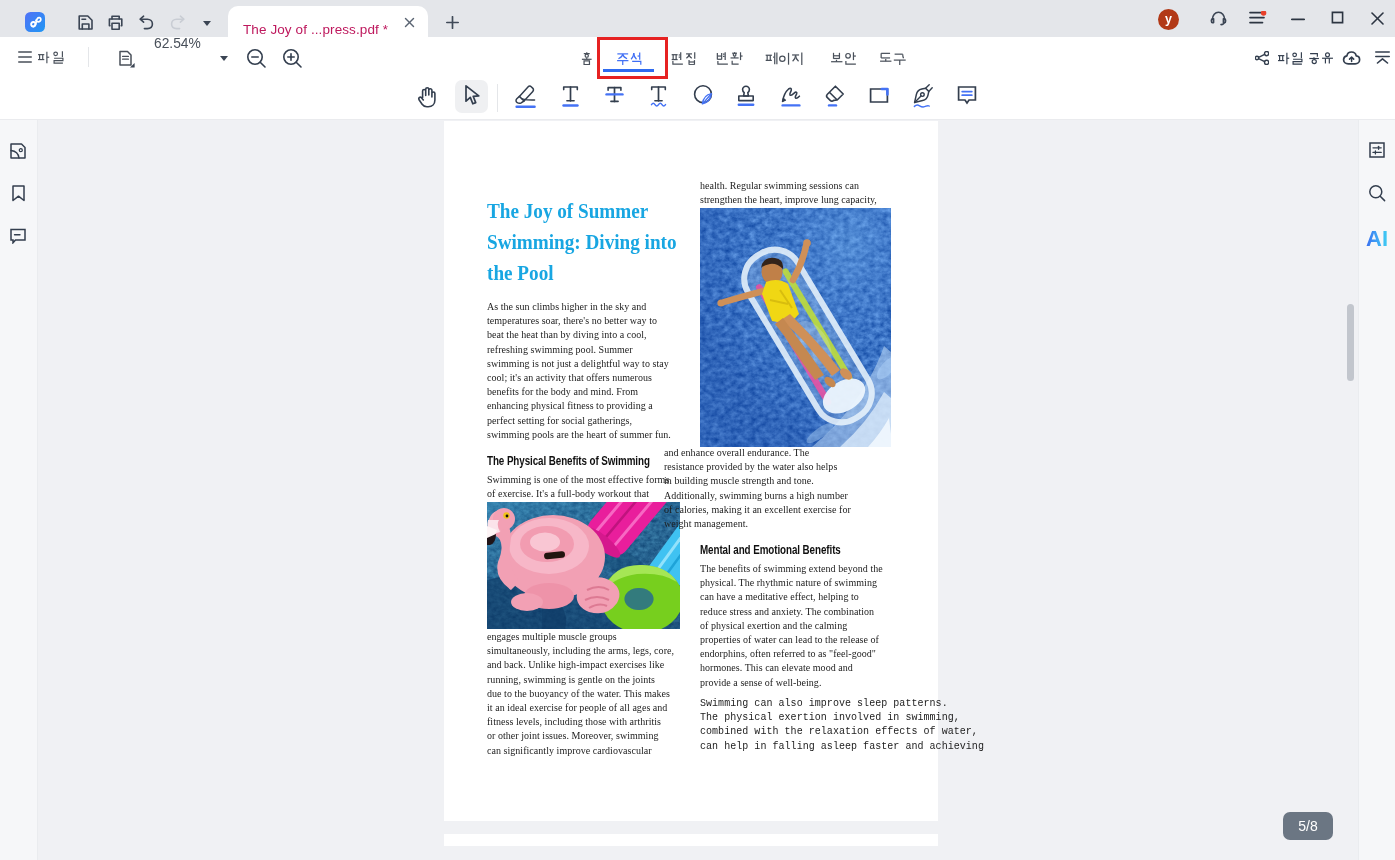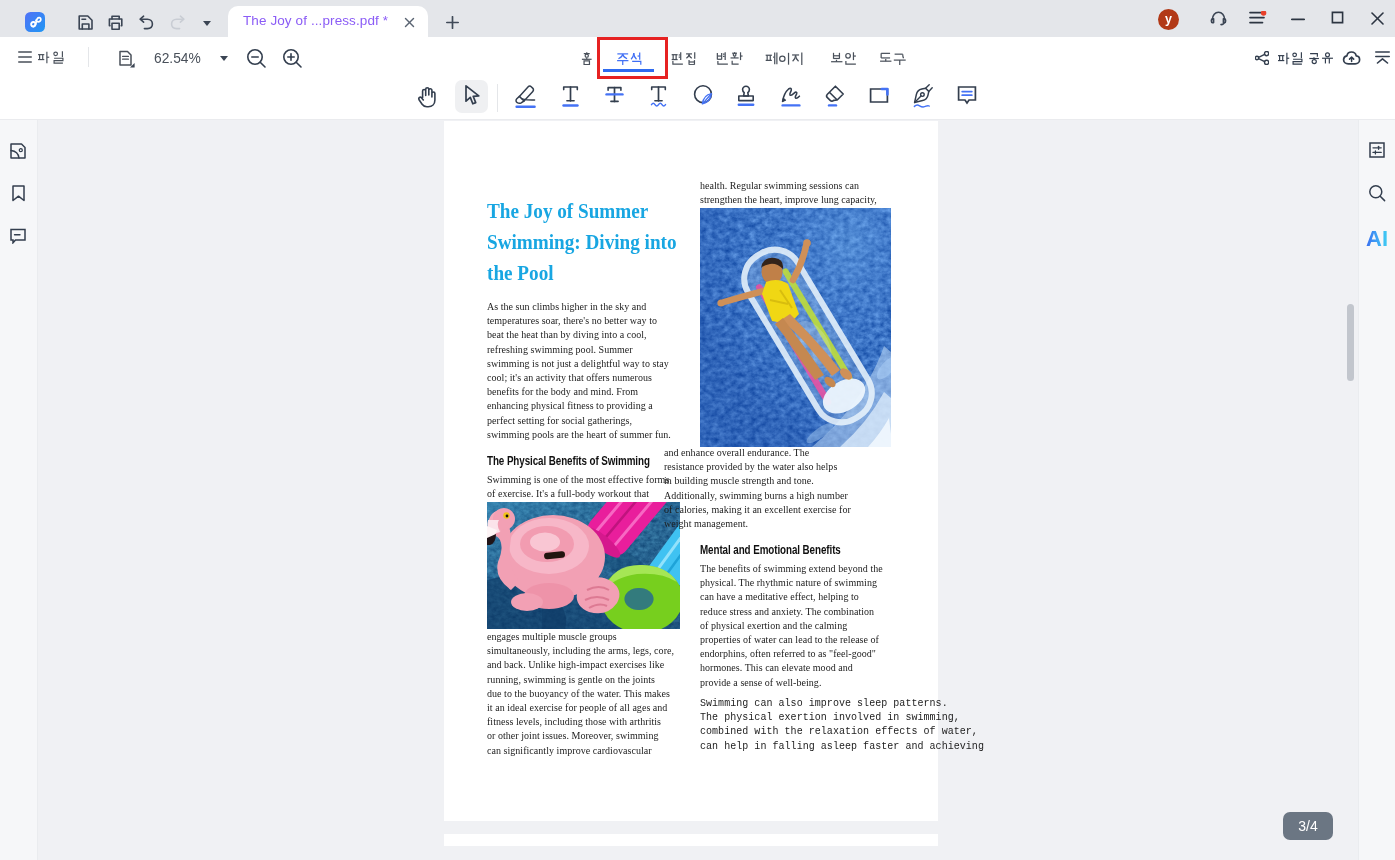--- a/index.html
+++ b/index.html
@@ -4,21 +4,21 @@
 html,body{margin:0;padding:0;}
 body{width:1395px;height:860px;overflow:hidden;position:relative;font-family:"Liberation Sans",sans-serif;background:#f0f1f4;}
 .abs{position:absolute;}
 svg{display:block;}
 #titlebar{left:0;top:0;width:1395px;height:37px;background:#e4e6ea;}
 #menurow{left:0;top:37px;width:1395px;height:43px;background:#fff;}
 #toolrow{left:0;top:80px;width:1395px;height:39px;background:#fff;border-bottom:1px solid #eaebee;}
 #leftbar{left:0;top:120px;width:37px;height:740px;background:#f6f7f9;border-right:1px solid #eaecef;}
 #rightbar{left:1358px;top:120px;width:37px;height:740px;background:#f6f7f9;border-left:1px solid #eaecef;}
 .tab{left:228px;top:6px;width:200px;height:31px;background:#fff;border-radius:10px 10px 0 0;}
-.tabtext{left:243px;top:13px;font-size:13.5px;color:#8b5cf6;letter-spacing:0.1px;}
+.tabtext{left:243px;top:22px;font-size:13.5px;color:#be185d;letter-spacing:0.1px;}
 #page{left:444px;top:121px;width:494px;height:700px;background:#fff;}
 #page2{left:444px;top:834px;width:494px;height:12px;background:#fff;}
 #pageind{left:1283px;top:812px;width:50px;height:28px;background:#6b7683;border-radius:7px;color:#fff;font-size:14px;text-align:center;line-height:28px;}
 #scrollthumb{left:1347px;top:304px;width:7px;height:77px;background:#c2c6cd;border-radius:4px;}
 #selbg{left:455px;top:80px;width:33px;height:33px;background:#eff0f2;border-radius:7px;}
 .vsep{width:1px;background:#e4e6e9;}
 .doctitle{left:487px;top:196px;font-family:"Liberation Serif",serif;font-weight:bold;font-size:20.4px;line-height:31.2px;color:#18a6e2;white-space:nowrap;transform:scaleX(0.94);transform-origin:0 0;}
 .bodytext{font-family:"Liberation Serif",serif;font-size:10px;line-height:14.2px;color:#1c1c1c;white-space:nowrap;letter-spacing:0.04px;}
 .dochead{font-family:"Liberation Sans",sans-serif;font-weight:bold;font-size:12.6px;color:#101010;white-space:nowrap;transform:scaleX(0.78);transform-origin:0 0;letter-spacing:-0.1px;}
 .redrect{left:597px;top:37px;width:71px;height:42px;border:3.5px solid #e62222;box-sizing:border-box;}
@@ -28,21 +28,21 @@
 <div class="abs" id="titlebar"></div>
 <div class="abs" id="menurow"></div>
 <div class="abs" id="toolrow"></div>
 <div class="abs tab"></div>
 <div class="abs tabtext">The Joy of ...press.pdf *</div>
 <div class="abs" id="leftbar"></div>
 <div class="abs" id="rightbar"></div>
 <div class="abs" id="page"></div>
 <div class="abs" id="page2"></div>
 <div class="abs" id="scrollthumb"></div>
-<div class="abs" id="pageind">3/4</div>
+<div class="abs" id="pageind">5/8</div>
 <div class="abs" id="selbg"></div>
 
 <svg class="abs" style="left:25px;top:12px" width="20" height="20" viewBox="0 0 20 20">
     <defs>
       <linearGradient id="lg" x1="0" y1="0" x2="1" y2="1">
         <stop offset="0" stop-color="#5272f7"></stop>
         <stop offset="1" stop-color="#1f97f3"></stop>
       </linearGradient>
     </defs>
     <rect width="20" height="20" rx="5.5" fill="url(#lg)"></rect>
@@ -121,21 +121,21 @@
   </svg>
 <div class="abs vsep" style="left:88px;top:47px;height:20px;"></div>
 <svg class="abs" style="left:118px;top:50px" width="15" height="17" viewBox="0 0 15 17">
     <path d="M2 1.5 H9.5 L13 5 V15 H2 Z" fill="none" stroke="#49505a" stroke-width="1.5" stroke-linecap="round" stroke-linejoin="round"></path>
     <path d="M4.6 6.4 H10.4" fill="none" stroke="#49505a" stroke-width="1.3" stroke-linecap="round" stroke-linejoin="round"></path>
     <path d="M4.6 9.2 H10.4" fill="none" stroke="#49505a" stroke-width="1.3" stroke-linecap="round" stroke-linejoin="round"></path>
   </svg>
 <svg class="abs" style="left:130px;top:63px" width="5" height="5" viewBox="0 0 5 5">
     <path d="M4.6 0 V4.6 H0 Z" fill="#3b4554"></path>
   </svg>
-<div class="abs" style="left:154px;top:51px;font-size:13.8px;color:#49505a;letter-spacing:0px;">62.54%</div>
+<div class="abs" style="left:154px;top:36px;font-size:13.8px;color:#49505a;letter-spacing:0px;">62.54%</div>
 <svg class="abs" style="left:219px;top:55px" width="10" height="7" viewBox="0 0 10 7">
     <path d="M1 1 H9 L5 6 Z" fill="#3b4554"></path>
   </svg>
 <svg class="abs" style="left:246px;top:48px" width="21" height="21" viewBox="0 0 21 21">
     <path d="M16.2 9 A7.2 7.2 0 1 1 1.8 9 A7.2 7.2 0 1 1 16.2 9" fill="none" stroke="#333e4e" stroke-width="1.6" stroke-linecap="round" stroke-linejoin="round"></path>
     <path d="M14.2 14.2 L19 19" fill="none" stroke="#333e4e" stroke-width="1.6" stroke-linecap="round" stroke-linejoin="round"></path>
     <path d="M5.8 9 H12.2" fill="none" stroke="#333e4e" stroke-width="1.6" stroke-linecap="round" stroke-linejoin="round"></path>
   </svg>
 <svg class="abs" style="left:282px;top:48px" width="21" height="21" viewBox="0 0 21 21">
     <path d="M16.2 9 A7.2 7.2 0 1 1 1.8 9 A7.2 7.2 0 1 1 16.2 9" fill="none" stroke="#333e4e" stroke-width="1.6" stroke-linecap="round" stroke-linejoin="round"></path>

